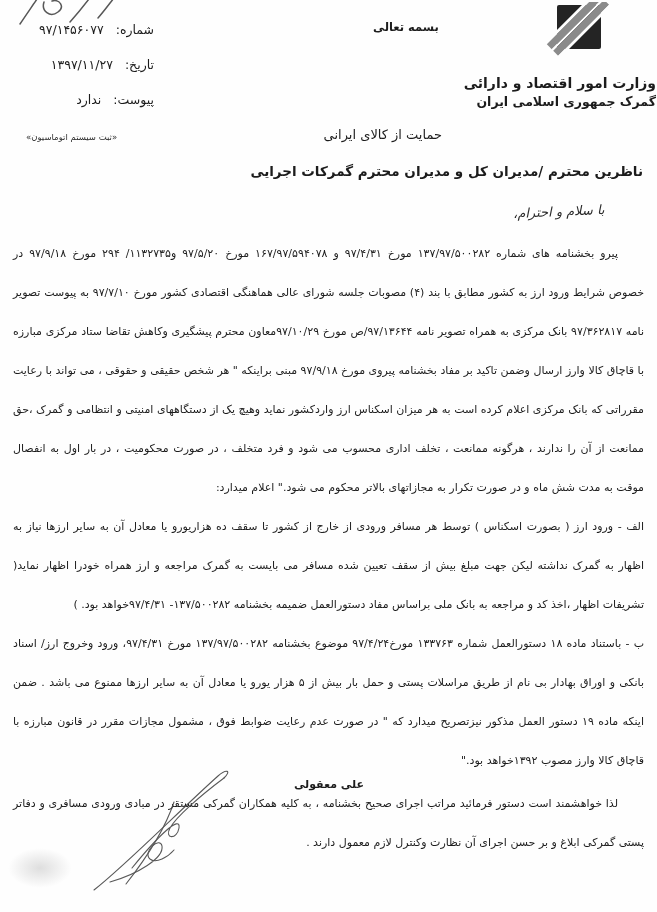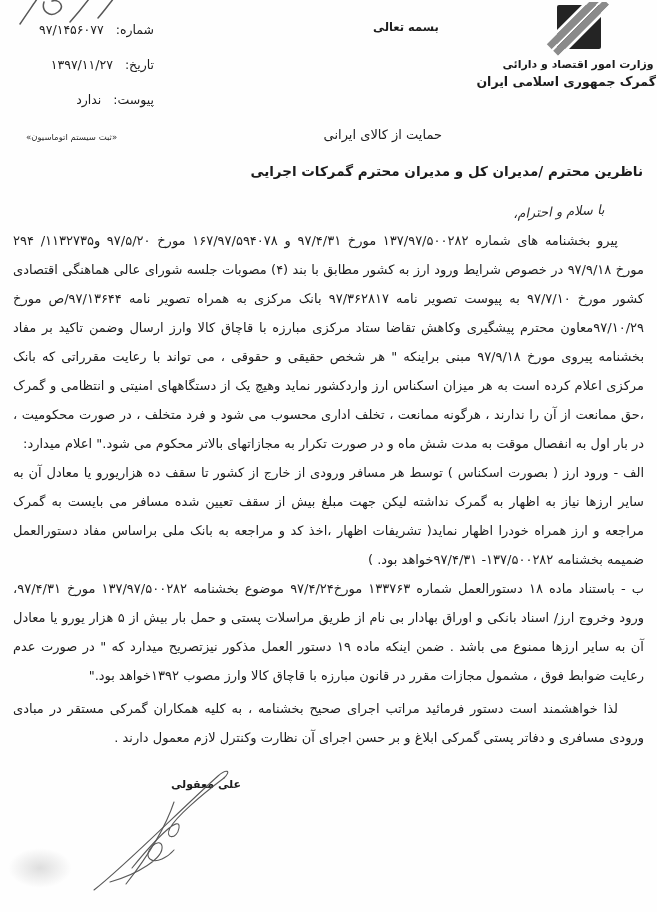--- a/index.html
+++ b/index.html
@@ -12,38 +12,38 @@
   .meta{position:absolute;left:16px;top:22px;width:138px;direction:rtl;}
   .meta-row{display:flex;justify-content:flex-start;gap:12px;height:35px;font-size:12.5px;align-items:flex-start;}
   .meta-row .lbl{white-space:nowrap;}
   .meta-row .val{white-space:nowrap;}
   .note{position:absolute;left:26px;top:132px;font-size:8.5px;color:#2e2e2e;text-align:right;}
   
   .bismillah{position:absolute;left:373px;top:20px;font-size:11.5px;font-weight:bold;}
   
   .org{position:absolute;left:500px;top:2px;width:156px;text-align:center;}
   .org svg{display:block;margin:0 auto;}
-  .org .l1{font-size:11px;font-weight:bold;margin-top:0;white-space:nowrap;}
+  .org .l1{font-size:14px;font-weight:bold;margin-top:17px;white-space:nowrap;}
   .org .l2{font-size:12.5px;font-weight:bold;margin-top:3px;white-space:nowrap;}
   
   .slogan{position:absolute;left:238px;top:127px;width:204px;text-align:right;font-size:13px;}
   
   .addressee{position:absolute;right:14px;top:163px;font-size:13.5px;font-weight:bold;white-space:nowrap;}
   
   .salutation{
     position:absolute;right:52px;top:204px;font-size:13px;color:#2b2b2b;
     font-style:italic;transform:rotate(-2.5deg);letter-spacing:0;
   }
   
-  .body{position:absolute;top:226px;right:13px;left:13px;font-size:13px;line-height:29px;text-align:justify;text-justify:inter-word;}
+  .body{position:absolute;top:234px;right:13px;left:13px;font-size:11px;line-height:39px;text-align:justify;text-justify:inter-word;}
   .body p{margin:0;}
   .body p.indent{text-indent:26px;}
   .body p.gap{margin-top:4px;}
   
-  .sig{position:absolute;left:48px;top:778px;width:316px;text-align:center;font-weight:bold;}
+  .sig{position:absolute;left:48px;top:778px;width:316px;text-align:right;font-weight:bold;}
   .sig .name{font-size:11px;}
   .sig .title{font-size:10.5px;margin-top:2px;white-space:nowrap;}
   .sig-stroke{position:absolute;left:80px;top:762px;pointer-events:none;}
   .hand-mark{position:absolute;left:6px;top:-2px;pointer-events:none;}
   .smudge{
     position:absolute;left:8px;top:848px;width:64px;height:40px;
     background:radial-gradient(ellipse at center,rgba(170,170,170,.38),rgba(255,255,255,0) 70%);
   }
 </style>
 </head>

